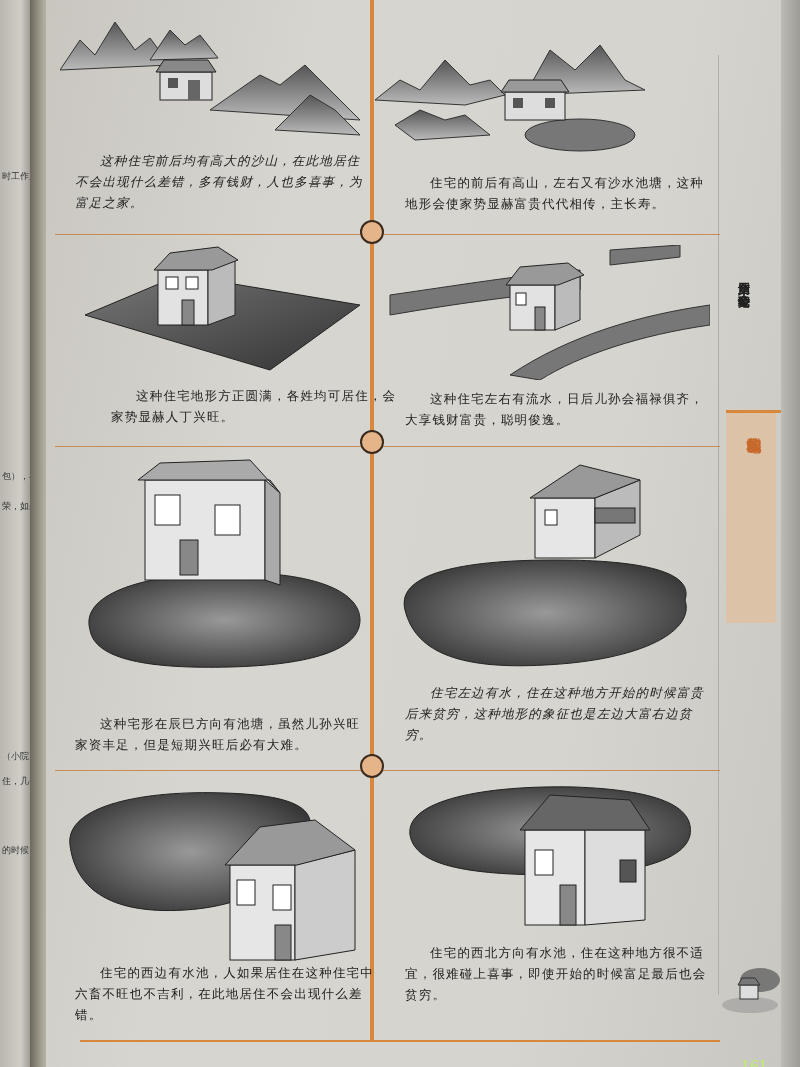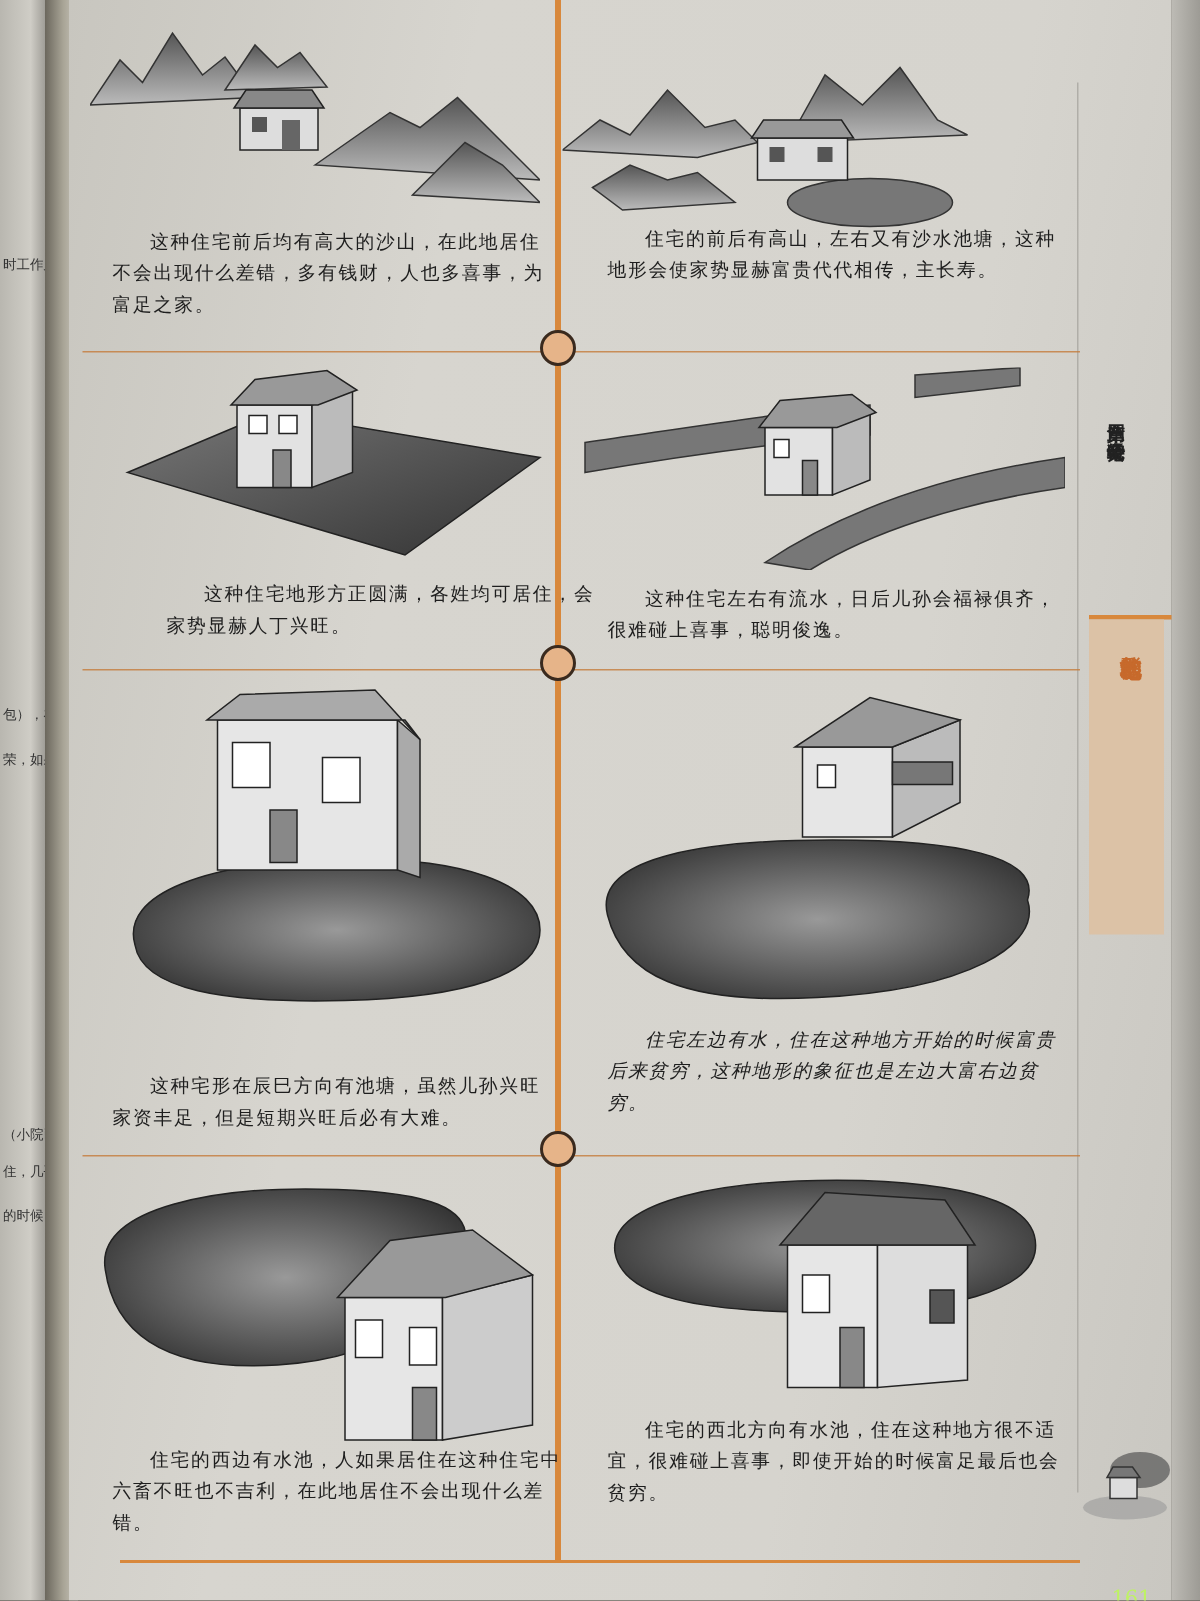--- a/index.html
+++ b/index.html
@@ -66,21 +66,21 @@
 </style>
 </head>
 <body>
 
 <div class="facing-page">
   <div class="frag" style="top:170px;">时工作则</div>
   <div class="frag" style="top:470px;">包），在</div>
   <div class="frag" style="top:500px;">荣，如果</div>
   <div class="frag" style="top:750px;">（小院已</div>
   <div class="frag" style="top:775px;">住，几乎</div>
-  <div class="frag" style="top:804px;font-family:Liberation Mono, monospace;">的时候</div>
+  <div class="frag" style="top:844px;font-family:Liberation Mono, monospace;">的时候</div>
 </div>
 <div class="spine-shadow"></div>
 
 <div class="page"></div>
 <div class="page-edge"></div>
 <div class="thin-v"></div>
 
 <div class="orange-v"></div>
 <div class="hline" style="left:55px; top:234px; width:665px;"></div>
 <div class="hline" style="left:55px; top:446px; width:665px;"></div>
@@ -98,35 +98,35 @@
   </defs>
   <path d="M0,60 L20,30 L35,45 L55,12 L75,40 L90,28 L110,55 Z" fill="url(#mt)" stroke="#333" stroke-width="1"></path>
   <path d="M90,50 L110,20 L125,35 L140,25 L158,48 Z" fill="url(#mt)" stroke="#333" stroke-width="1"></path>
   <path d="M150,100 L200,65 L220,75 L245,55 L270,80 L300,110 Z" fill="url(#mt)" stroke="#333" stroke-width="1"></path>
   <path d="M215,120 L250,85 L275,100 L300,125 Z" fill="url(#mt)" stroke="#333" stroke-width="1"></path>
   <rect x="100" y="62" width="52" height="28" fill="#ddd" stroke="#222"></rect>
   <polygon points="96,62 156,62 148,50 104,50" fill="#888" stroke="#222"></polygon>
   <rect x="108" y="68" width="10" height="10" fill="#555"></rect>
   <rect x="128" y="70" width="12" height="20" fill="#666"></rect>
 </svg>
-<div class="caption" style="left:75px; top:150px; width:290px;">
+<div class="caption" style="left:75px; top:150px; width:290px;font-style:italic;">
   <p>这种住宅前后均有高大的沙山，在此地居住不会出现什么差错，多有钱财，人也多喜事，为富足之家。</p>
 </div>
 
 <svg class="illus" style="left:375px; top:40px;" width="290" height="115" viewBox="0 0 290 115">
   <path d="M0,60 L25,40 L45,50 L70,20 L95,45 L115,40 L130,55 L90,65 Z" fill="url(#mt)" stroke="#333"></path>
   <path d="M150,55 L175,10 L200,30 L225,5 L250,40 L270,50 Z" fill="url(#mt)" stroke="#333"></path>
   <path d="M20,85 L45,70 L70,80 L90,75 L115,95 L40,100 Z" fill="url(#mt)" stroke="#333"></path>
   <ellipse cx="205" cy="95" rx="55" ry="16" fill="#777" stroke="#333"></ellipse>
   <rect x="130" y="52" width="60" height="28" fill="#ddd" stroke="#222"></rect>
   <polygon points="126,52 194,52 186,40 134,40" fill="#999" stroke="#222"></polygon>
   <rect x="138" y="58" width="10" height="10" fill="#555"></rect>
   <rect x="170" y="58" width="10" height="10" fill="#555"></rect>
 </svg>
-<div class="caption" style="left:405px; top:148px; width:305px;">
+<div class="caption" style="left:405px; top:172px; width:305px;">
   <p>住宅的前后有高山，左右又有沙水池塘，这种地形会使家势显赫富贵代代相传，主长寿。</p>
 </div>
 
 <svg class="illus" style="left:70px; top:245px;" width="300" height="130" viewBox="0 0 300 130">
   <defs>
       <linearGradient id="plot" x1="0" y1="0" x2="1" y2="1">
         <stop offset="0" stop-color="#777"></stop>
         <stop offset="1" stop-color="#333"></stop>
       </linearGradient>
     </defs>
@@ -146,21 +146,21 @@
   <path d="M10,50 C80,40 140,30 200,25 L200,45 C140,50 80,58 10,70 Z" fill="#777" stroke="#333"></path>
   <path d="M230,5 L300,0 L300,12 L230,20 Z" fill="#777" stroke="#333"></path>
   <path d="M130,130 C190,90 260,70 330,60 L330,80 C260,90 200,110 160,135 Z" fill="#777" stroke="#333"></path>
   <rect x="130" y="40" width="45" height="45" fill="#e2e2e2" stroke="#222"></rect>
   <polygon points="175,40 200,30 200,75 175,85" fill="#bbb" stroke="#222"></polygon>
   <polygon points="126,40 178,40 204,30 188,18 140,22" fill="#999" stroke="#222"></polygon>
   <rect x="136" y="48" width="10" height="12" fill="#fff" stroke="#222"></rect>
   <rect x="155" y="62" width="10" height="23" fill="#888" stroke="#222"></rect>
 </svg>
 <div class="caption" style="left:405px; top:388px; width:305px;">
-  <p>这种住宅左右有流水，日后儿孙会福禄俱齐，很难碰上喜事，聪明俊逸。</p>
+  <p>这种住宅左右有流水，日后儿孙会福禄俱齐，大享钱财富贵，聪明俊逸。</p>
 </div>
 
 <svg class="illus" style="left:80px; top:455px;" width="290" height="225" viewBox="0 0 290 225">
   <defs>
       <radialGradient id="pond" cx="0.5" cy="0.5" r="0.6">
         <stop offset="0" stop-color="#999"></stop>
         <stop offset="1" stop-color="#333"></stop>
       </radialGradient>
     </defs>
   <path d="M10,175 C0,140 60,120 140,118 C230,115 280,135 280,165 C280,195 230,210 150,212 C70,214 15,205 10,175 Z" fill="url(#pond)" stroke="#222"></path>

